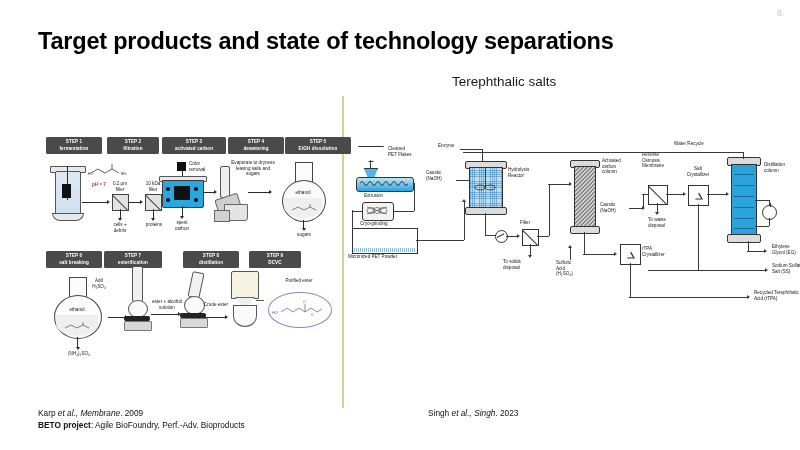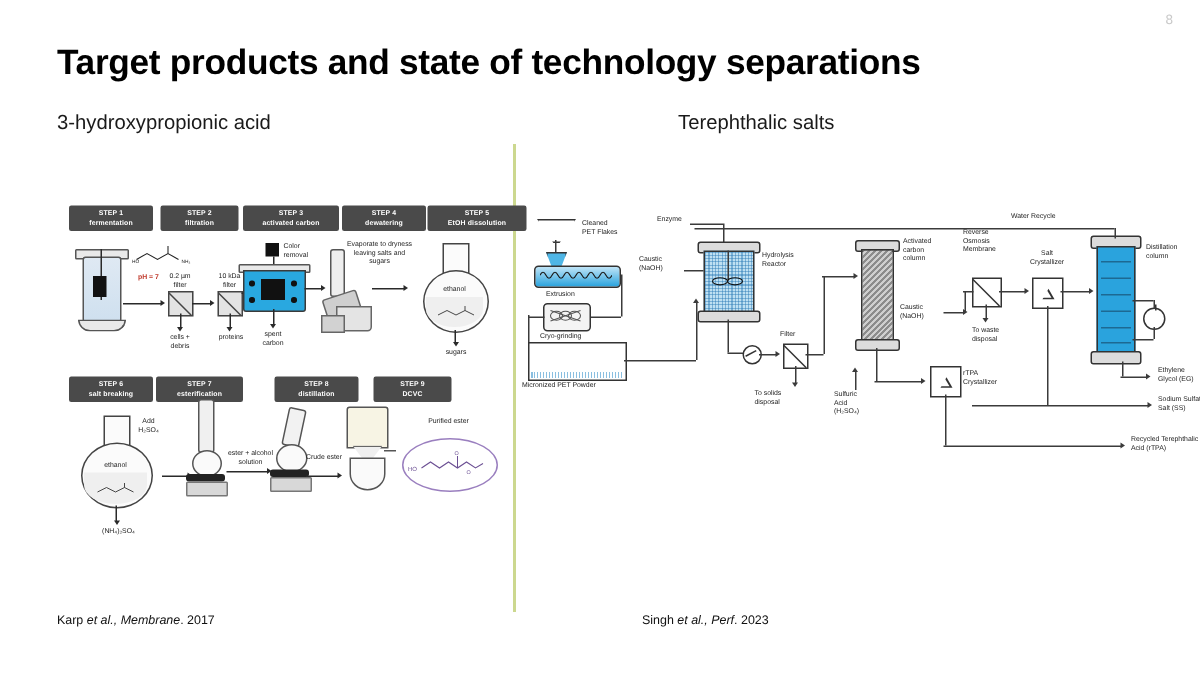--- a/index.html
+++ b/index.html
@@ -131,21 +131,20 @@
 </style>
 </head>
 <body>
 
 <div class="slide">
 
   <div class="page-num">8</div>
 
   <div class="title">Target products and state of technology separations</div>
 
-  <div class="sub-l">3-hydroxypropionic acid</div>
   <div class="sub-r">Terephthalic salts</div>
 
   <div class="divider"></div>
 
   <div class="dg" style="left:44px;top:132px;width:290px;height:250px;">
 
     <div class="chip" style="left:2px;top:5px;width:52px;">
       <span class="t">STEP 1</span>
       <span class="t">fermentation</span>
     </div>
@@ -482,23 +481,26 @@
     <div class="lbl" style="left:424px;top:104px;width:44px;white-space:pre-line;">Ethylene
 Glycol (EG)</div>
 
     <div class="lbl" style="left:326px;top:1px;width:60px;">Water Recycle</div>
     <div class="rl rlh" style="left:115px;top:11.5px;width:280px;"></div>
     <div class="rl rlv" style="left:394.5px;top:11.5px;height:7px;"></div>
   </div>
 
   <div class="foot l">
     <div>
-      <span>Karp </span><i>et al.</i><i>, Membrane</i><span>. 2017</span>
+      <span>Karp </span><i>et al.</i><i>, Membrane</i><span>. 2009</span>
+    </div>
+    <div>
+      <b>BETO project</b><span>: Agile BioFoundry, Perf.-Adv. Bioproducts</span>
     </div>
   </div>
 
   <div class="foot r">
     <div>
-      <span>Singh </span><i>et al.</i><i>, Perf</i><span>. 2023</span>
+      <span>Singh </span><i>et al.</i><i>, Singh</i><span>. 2023</span>
     </div>
   </div>
 
 </div>
 
 </body></html>

